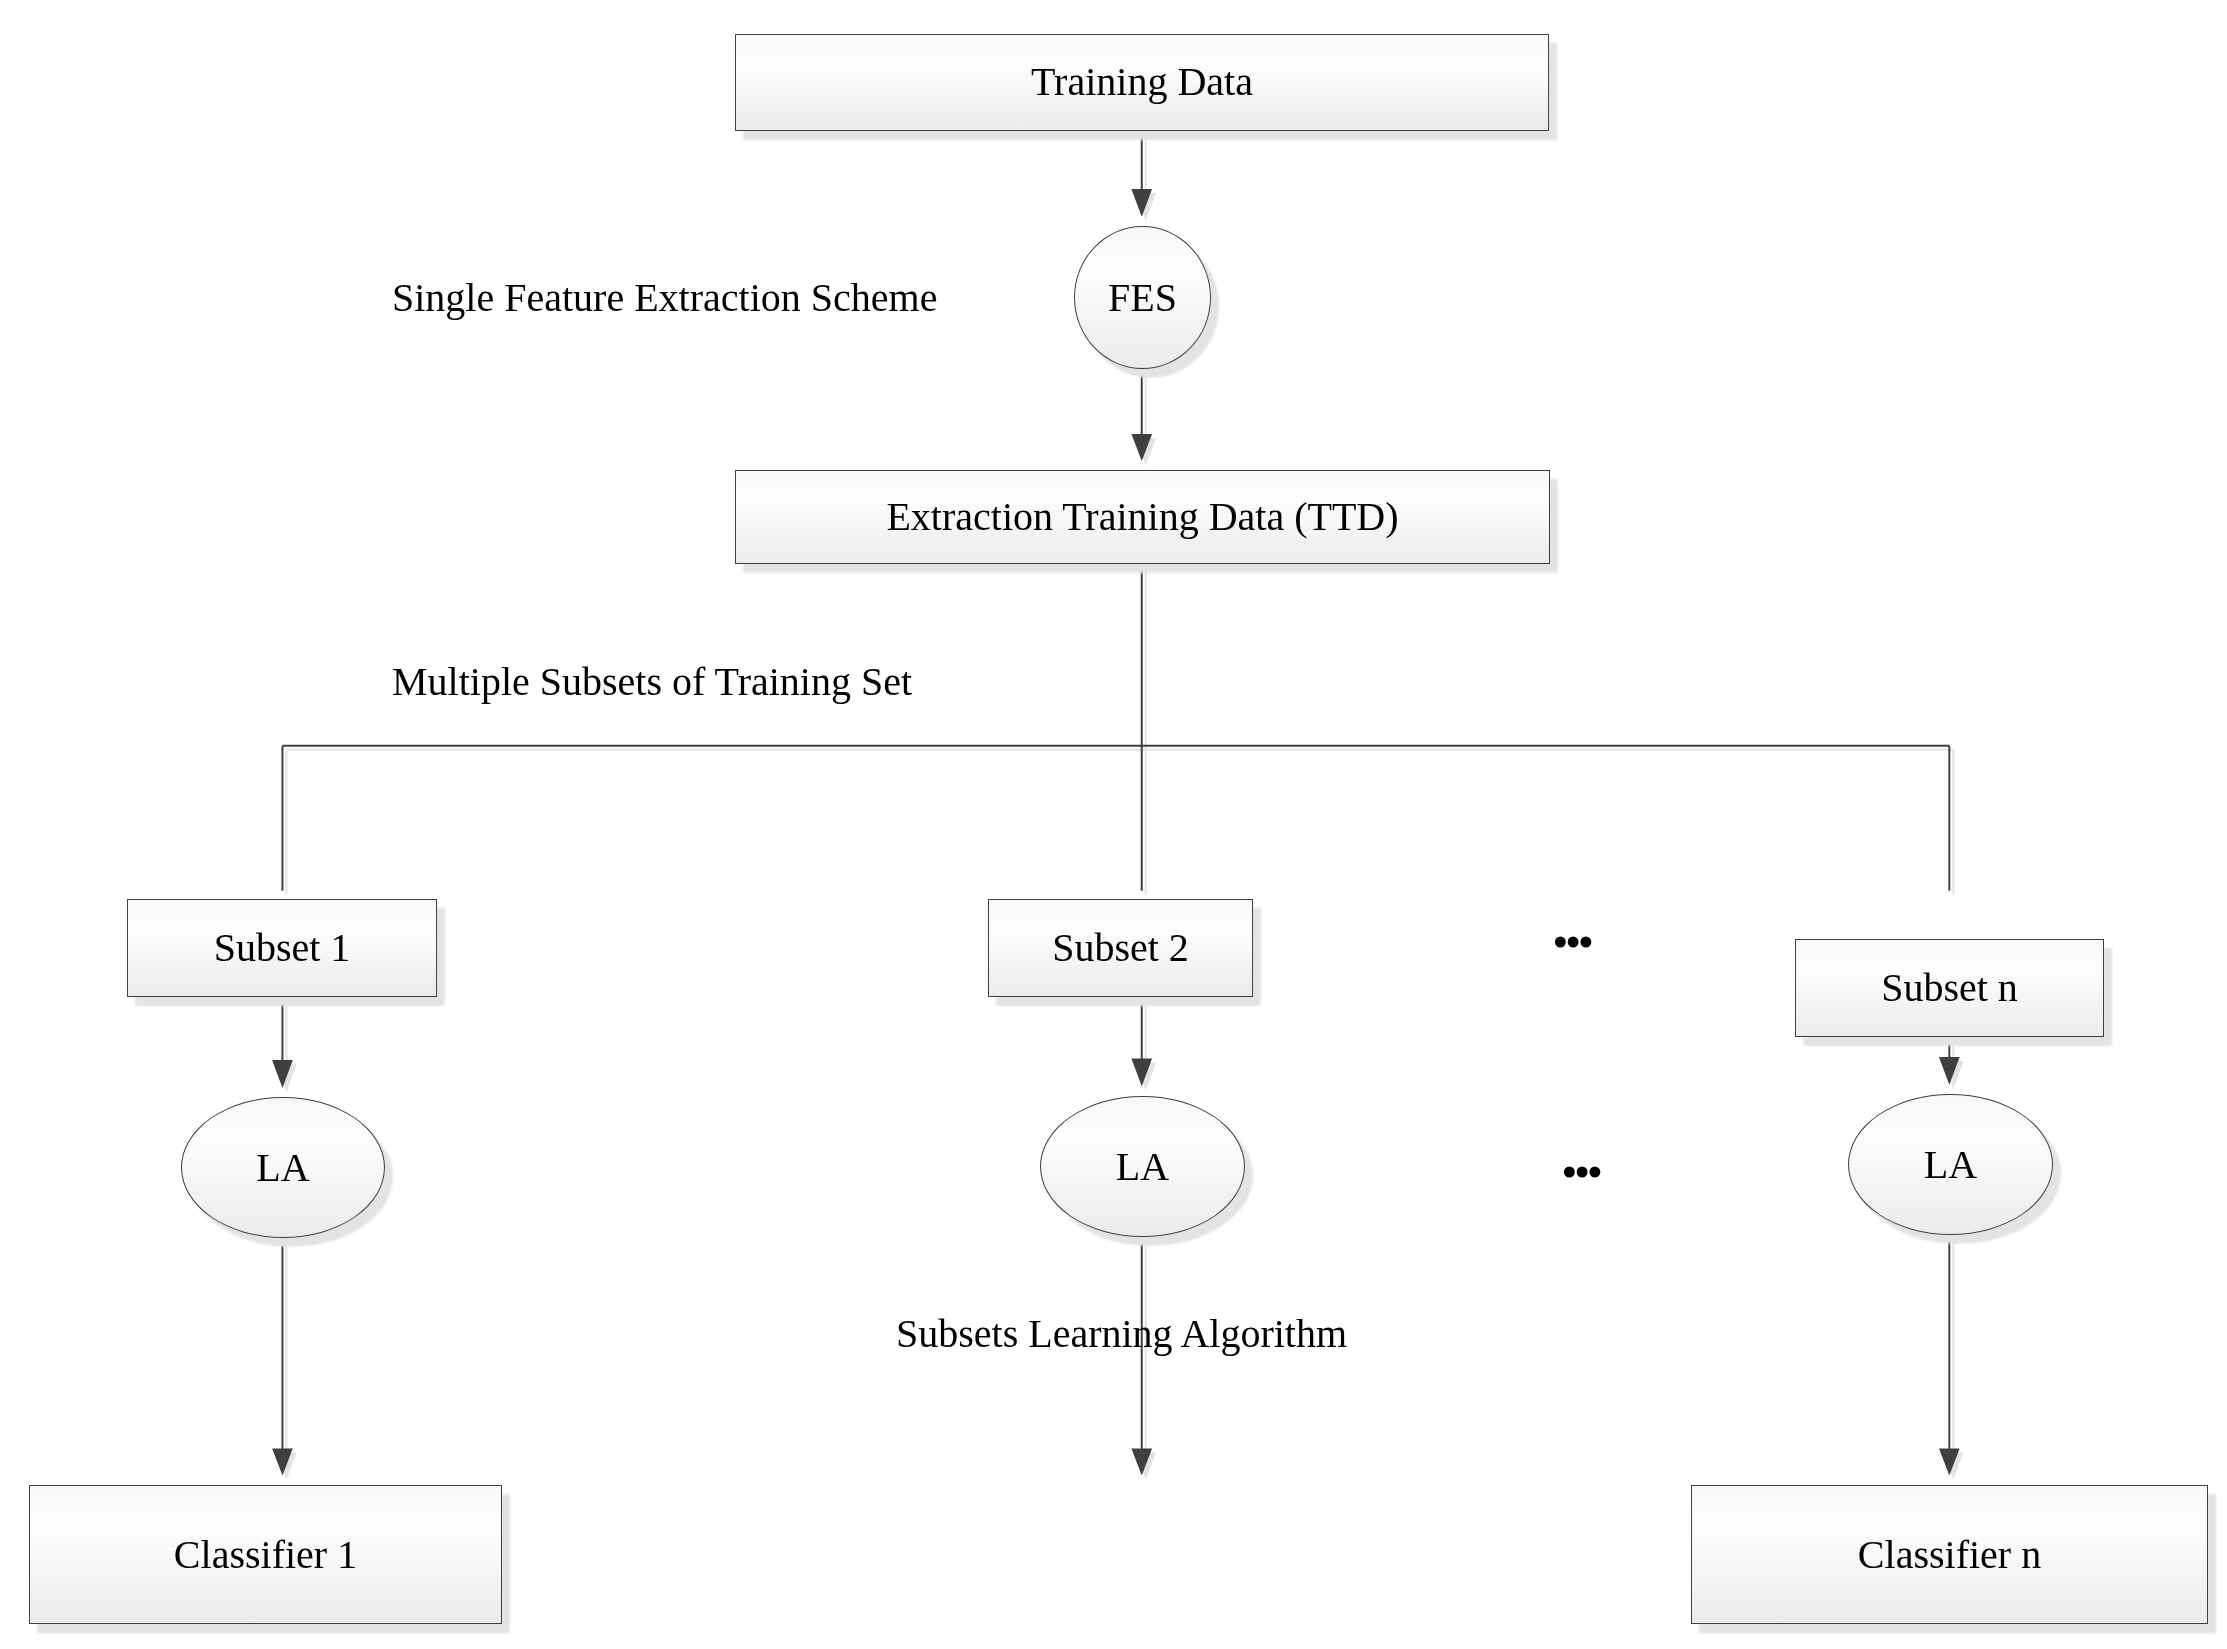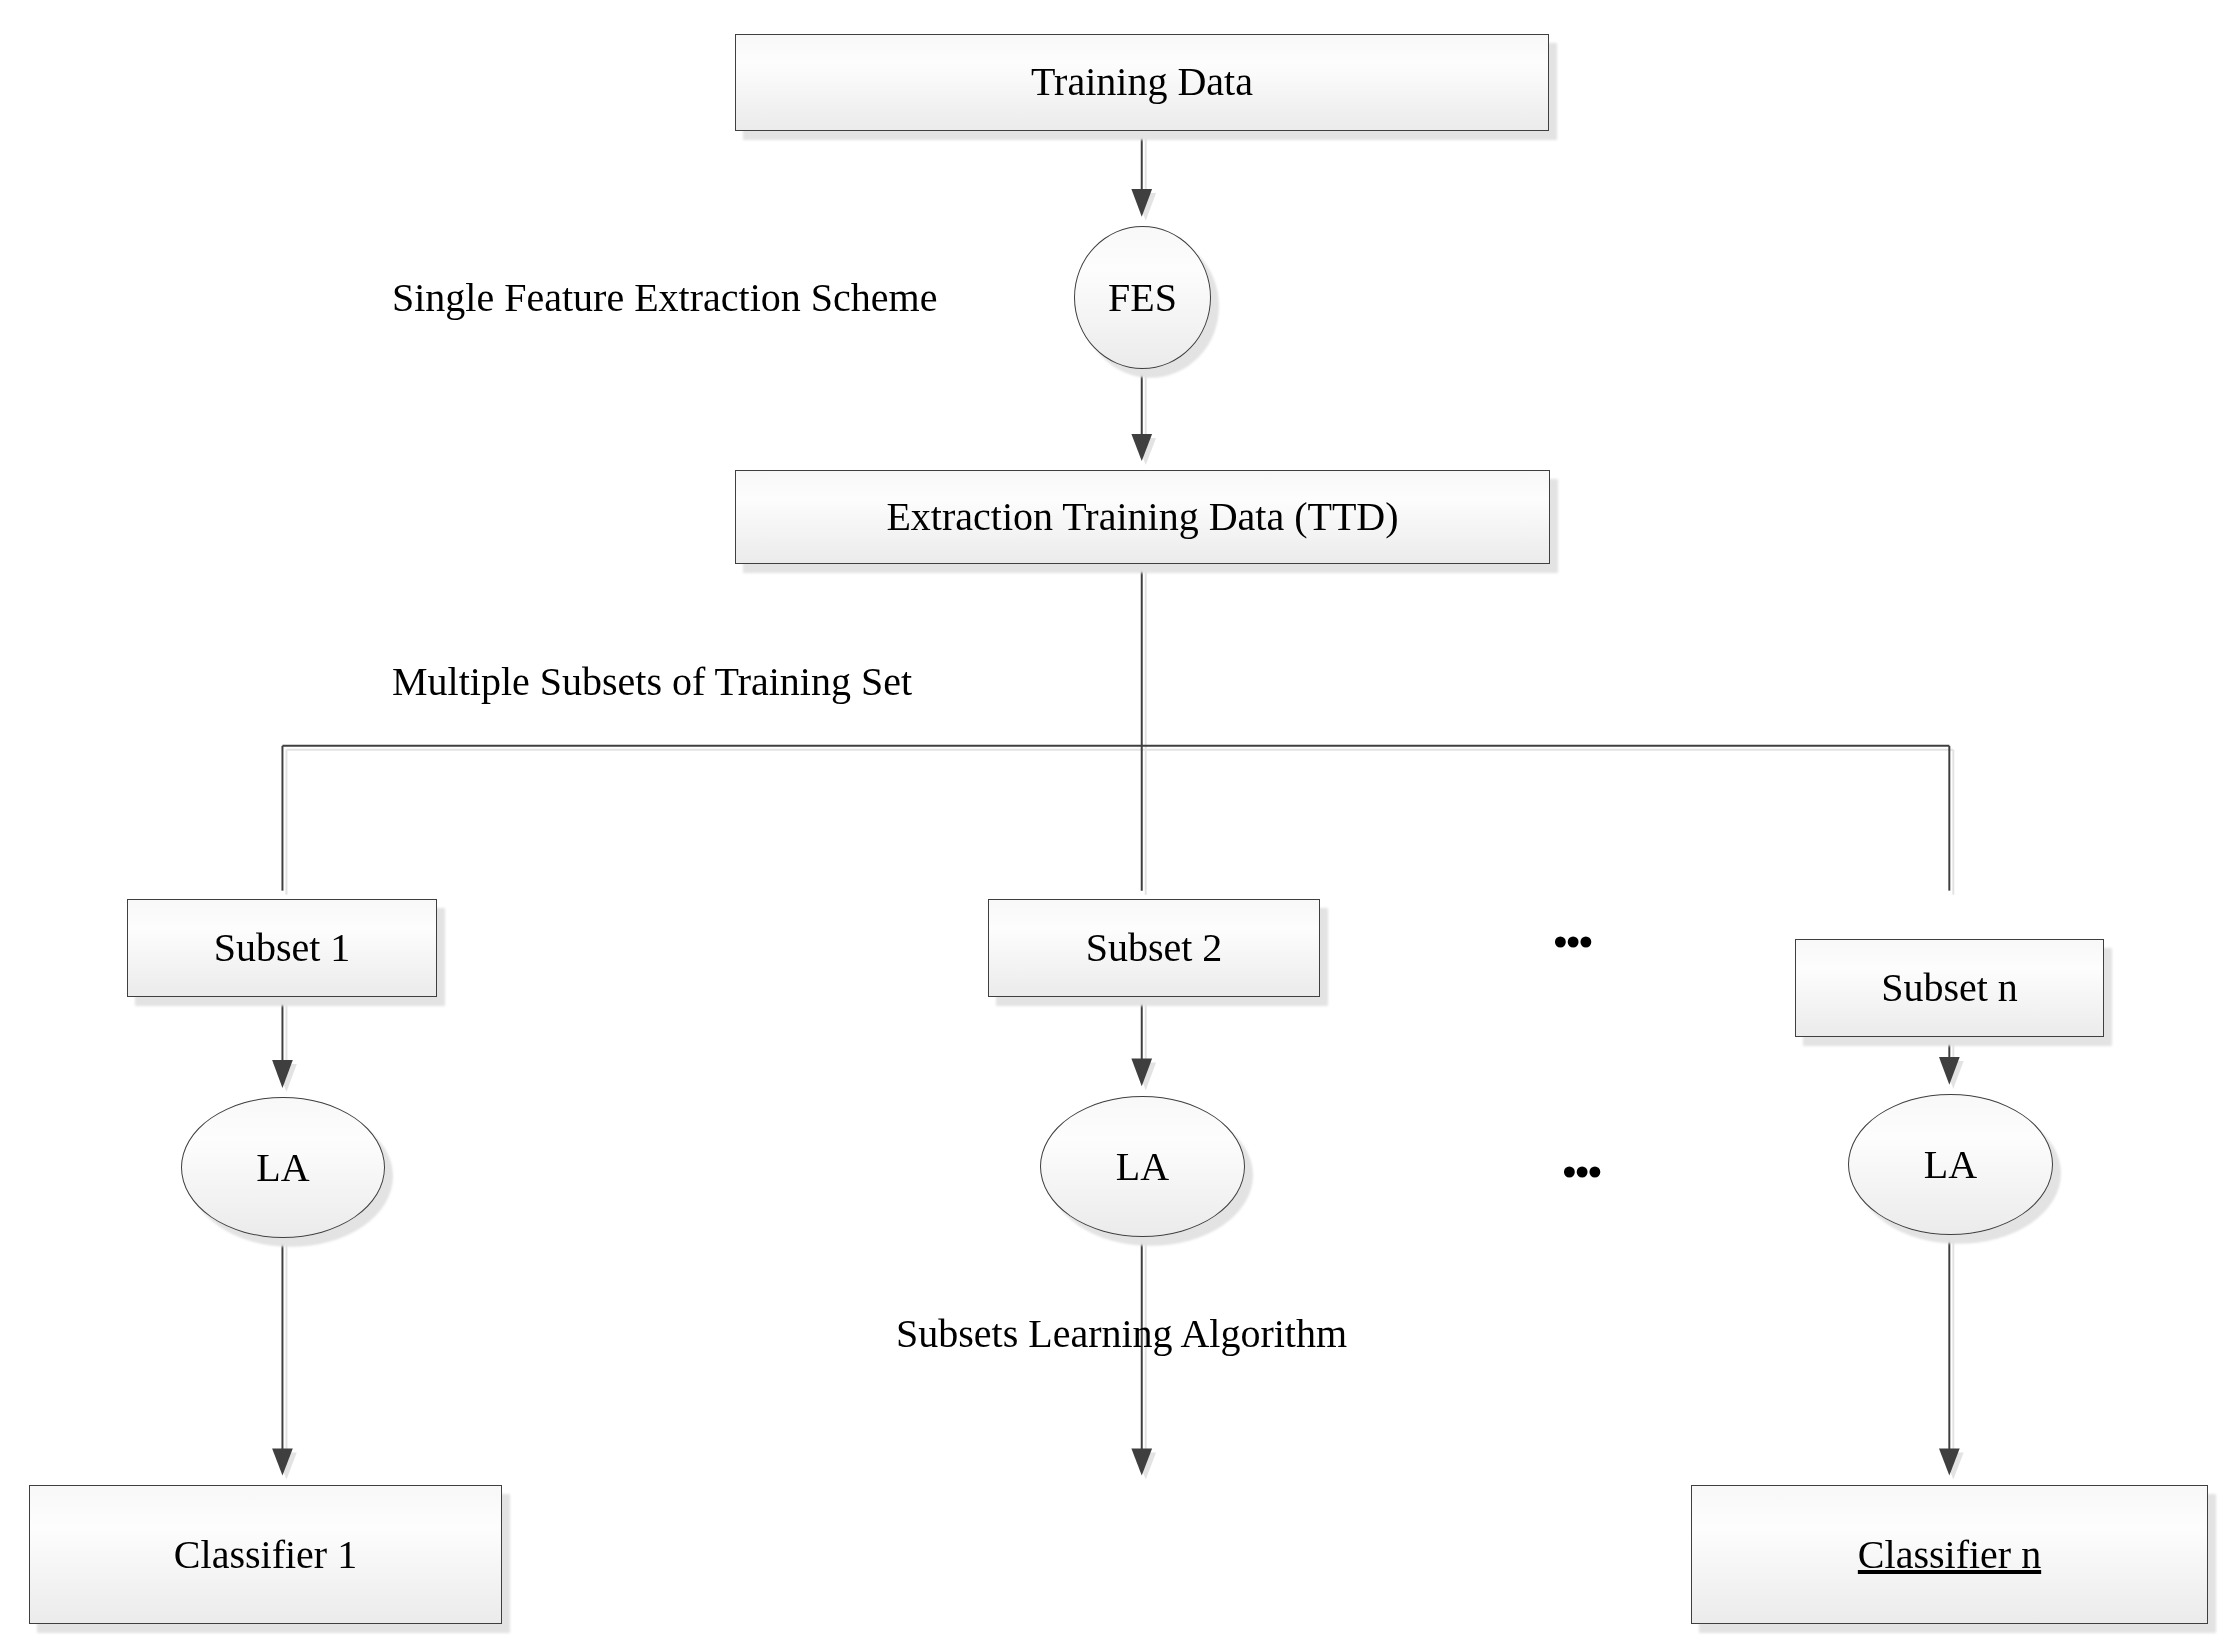--- a/index.html
+++ b/index.html
@@ -55,28 +55,28 @@
   }
   .node.ellipse {
     border-radius: 50%;
     border-width: 1.2px;
   }
 
   #node-training-data { left: 735px;  top: 25.5px;   width: 814px; height: 97px; }
   #node-fes           { left: 1074px; top: 218px;  width: 137px;  height: 143px; }
   #node-ttd           { left: 735px;  top: 462px;  width: 815px; height: 94px; }
   #node-subset-1      { left: 127px;  top: 891px; width: 310px;  height: 98px; }
-  #node-subset-2      { left: 988px; top: 891px; width: 332px;  height: 98px; }
+  #node-subset-2      { left: 988px; top: 891px; width: 265px;  height: 98px; }
   #node-subset-n      { left: 1795px; top: 931px; width: 309px;  height: 98px; }
   #node-la-1          { left: 181px;  top: 1089px; width: 204px;  height: 141px; }
   #node-la-2          { left: 1040px; top: 1088px; width: 205px;  height: 141px; }
   #node-la-n          { left: 1848px; top: 1086px; width: 205px;  height: 141px; }
   #node-classifier-1  { left: 29px;   top: 1477px; width: 473px;  height: 139px; font-family: Liberation Serif, serif; }
   #node-classifier-2  { left: 886px; top: 1477px; width: 513px;  height: 139px; }
-  #node-classifier-n  { left: 1691px; top: 1477px; width: 517px;  height: 139px; text-decoration: underline; }
+  #node-classifier-n  { left: 1691px; top: 1477px; width: 517px;  height: 139px; }
 
   
   .anno {
     position: absolute;
     font-size: 40px;
     line-height: 48px;
     white-space: nowrap;
   }
   #anno-feature-extraction { left: 392px;  top: 274px;  }
   #anno-multiple-subsets   { left: 392px;  top: 658px;  }

